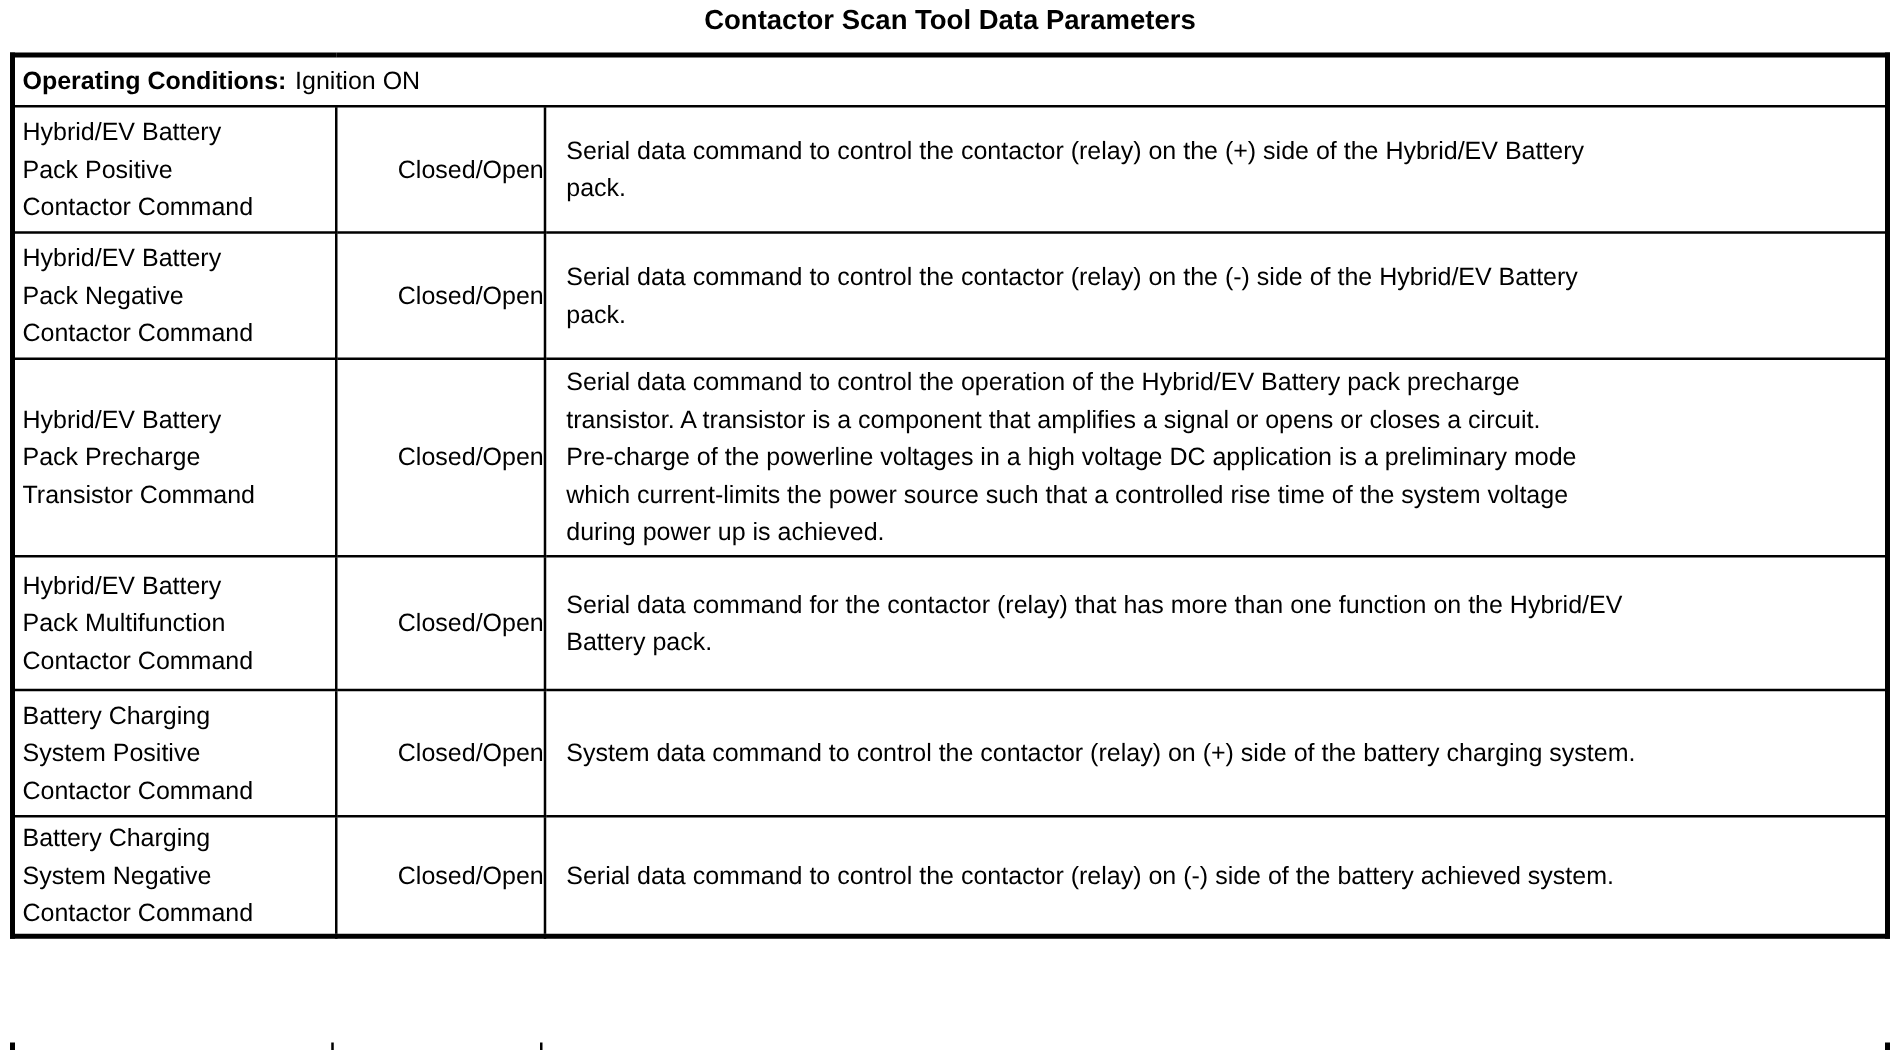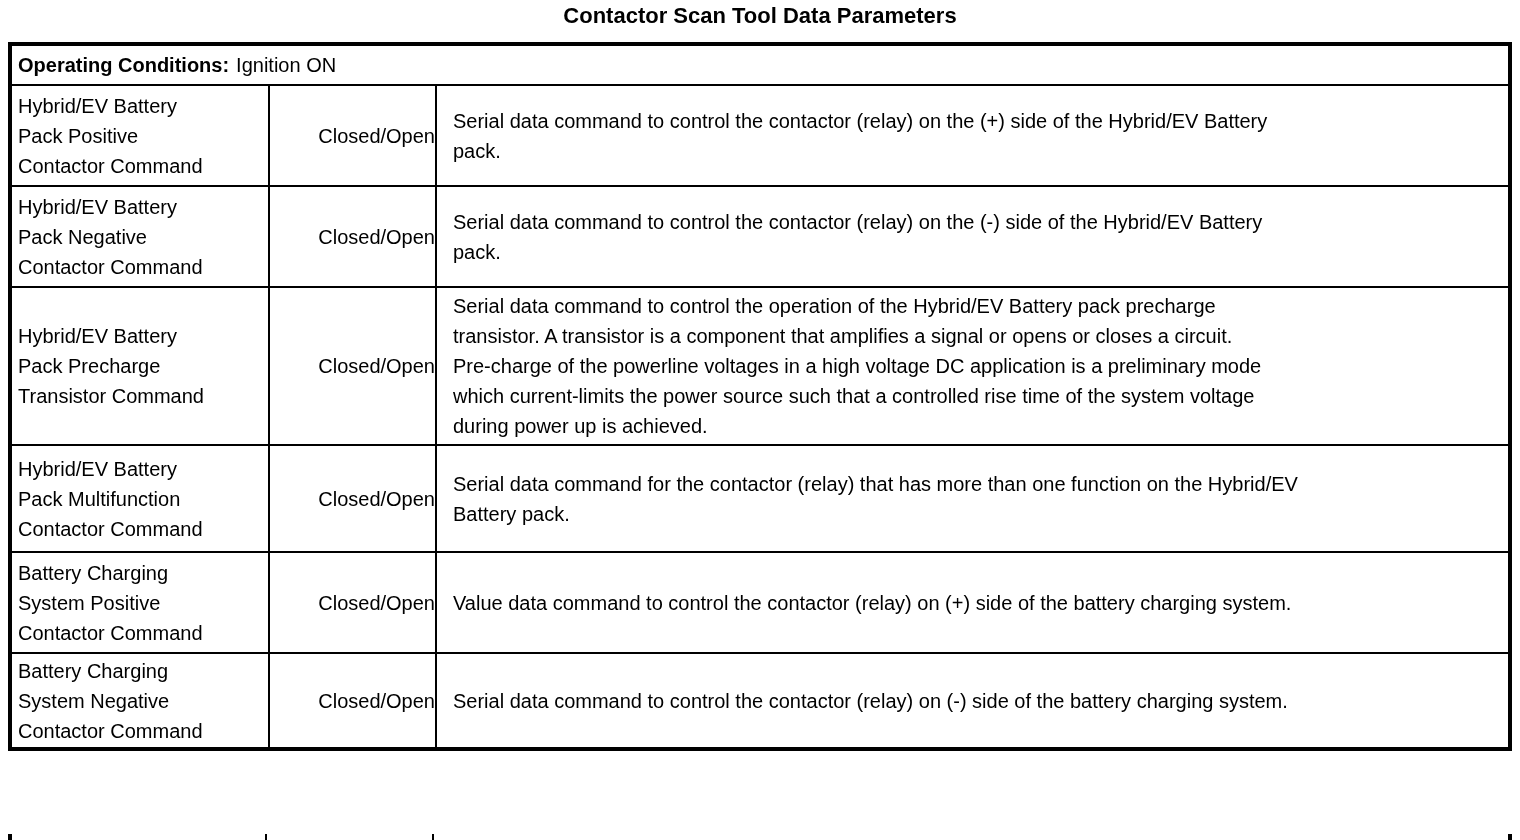--- a/index.html
+++ b/index.html
@@ -142,29 +142,29 @@
         <td class="expected-cell">Closed/Open</td>
         <td class="definition-cell">Serial data command for the contactor (relay) that has more than one function on the Hybrid/EV
 Battery pack.</td>
       </tr>
 
       <tr class="row-h102">
         <td class="param-cell">Battery Charging
 System Positive
 Contactor Command</td>
         <td class="expected-cell">Closed/Open</td>
-        <td class="definition-cell">Value data command to control the contactor (relay) on (+) side of the battery charging system.</td>
+        <td class="definition-cell">System data command to control the contactor (relay) on (+) side of the battery charging system.</td>
       </tr>
 
       <tr class="row-h96">
         <td class="param-cell">Battery Charging
 System Negative
 Contactor Command</td>
         <td class="expected-cell">Closed/Open</td>
-        <td class="definition-cell">Serial data command to control the contactor (relay) on (-) side of the battery charging system.</td>
+        <td class="definition-cell">Serial data command to control the contactor (relay) on (-) side of the battery achieved system.</td>
       </tr>
     </tbody>
   </table>
 
   <div class="sliver s1"></div>
   <div class="sliver s2"></div>
   <div class="sliver s3"></div>
   <div class="sliver s4"></div>
 
 </div>

